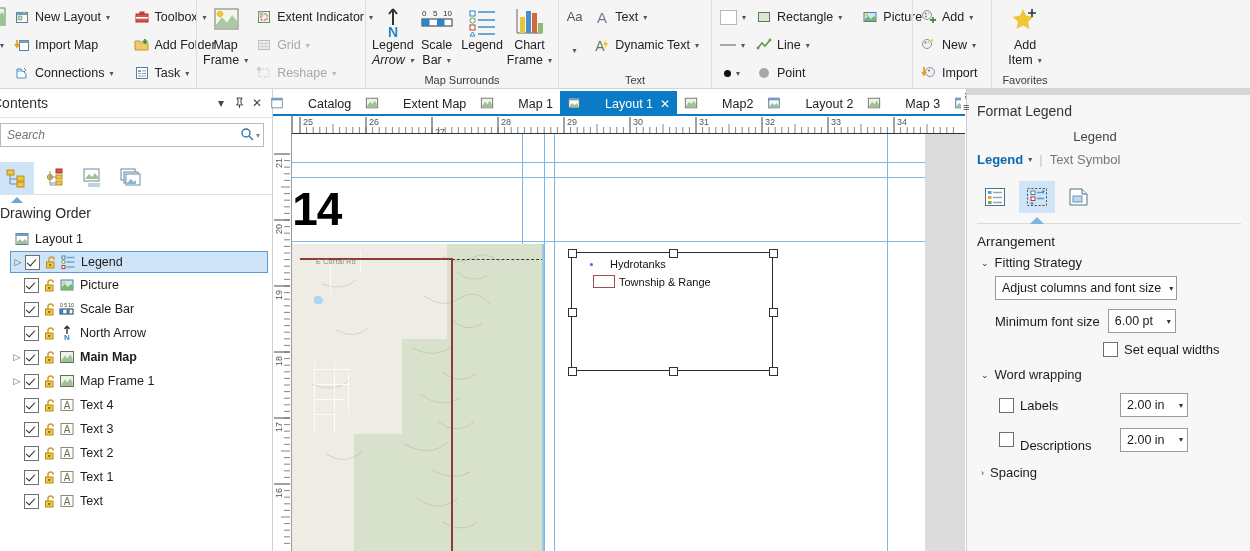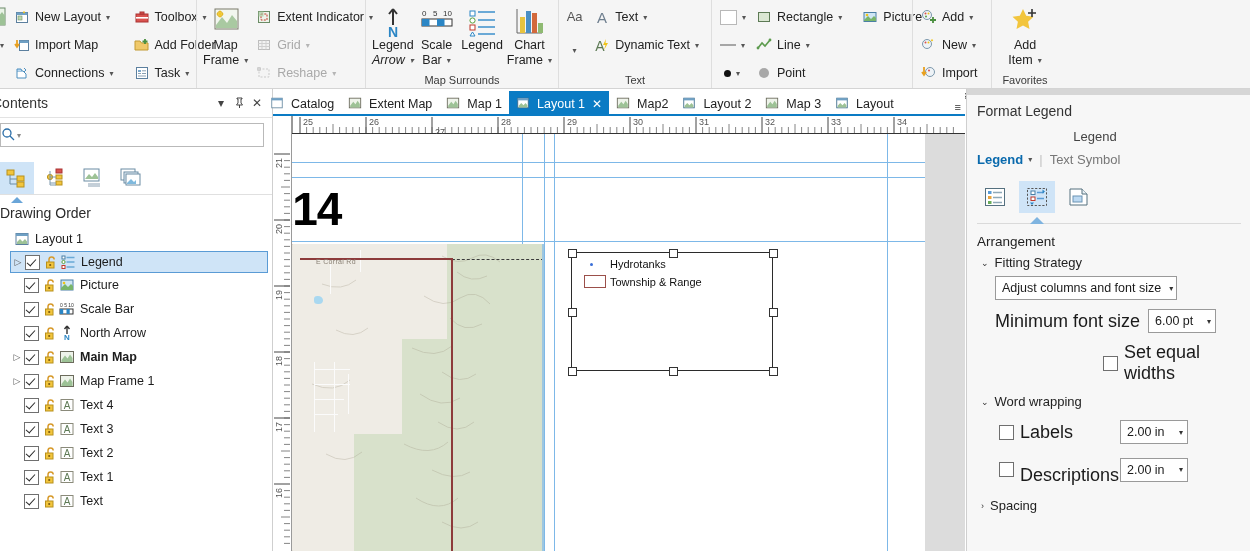--- a/index.html
+++ b/index.html
@@ -71,21 +71,21 @@
   .toc-lbl{margin-left:5px;color:#1c1c1c;}
   .toc-lbl.bold{font-weight:bold;}
 
   
   .layoutview{position:absolute;left:273px;top:89px;width:692px;height:462px;background:#fff;}
   .vtabs{height:27px;display:flex;align-items:flex-end;background:#fff;position:relative;}
   .vtabs:after{content:"";position:absolute;left:0;right:0;bottom:0;height:2px;background:#0a7bc4;}
   .vtab{height:25px;display:flex;align-items:center;padding:0 7px;font-size:12.5px;color:#222;
         white-space:nowrap;cursor:pointer;position:relative;z-index:2;}
   .vtab.active{background:#0a7bc4;color:#fff;}
-  .vtab .tlbl{margin-left:5px;}
+  .vtab .tlbl{margin-left:22px;}
   .vtab .tclose{margin-left:7px;font-size:12px;color:#fff;}
   .vtabs-overflow{margin-left:auto;padding:0 4px 3px 2px;font-size:11px;color:#333;z-index:2;}
 
   .hruler{position:absolute;left:0;top:27px;width:692px;height:18px;background:#fff;
           border-bottom:1px solid #9a9a9a;overflow:hidden;}
   .vruler{position:absolute;left:0;top:45px;width:18px;height:417px;background:#fff;
           border-right:1px solid #9a9a9a;overflow:hidden;}
   .tickn{position:absolute;font-size:9px;color:#555;}
 
   .canvas{position:absolute;left:19px;top:45px;width:673px;height:417px;background:#fff;overflow:hidden;}
@@ -141,21 +141,21 @@
   .fmt-hr{height:1px;background:#dadada;margin:10px 10px 0 10px;}
 
   .sec-title{font-size:13.5px;color:#222;padding:10px 0 2px 10px;}
   .collapser{display:flex;align-items:center;font-size:13px;color:#222;padding:4px 0 2px 14px;cursor:pointer;}
   .collapser .arr{font-size:9px;margin-right:6px;color:#333;}
   .row-ind{padding-left:28px;display:flex;align-items:center;margin-top:4px;}
   .combo{height:22px;border:1px solid #9a9a9a;background:#fff;display:flex;align-items:center;
          padding:0 4px 0 6px;font-size:12.5px;color:#1a1a1a;cursor:pointer;}
   .combo .cv{flex:1;white-space:nowrap;}
   .combo .cd{margin-left:8px;font-size:8px;color:#333;}
-  .lbl-sm{font-size:18px;color:#1a1a1a;}
+  .lbl-sm{font-size:13px;color:#1a1a1a;}
   .cbx{width:13px;height:13px;border:1px solid #6f6f6f;background:#fff;margin-right:6px;flex:0 0 13px;cursor:pointer;}
   .fmt-row{display:flex;align-items:center;margin-top:9px;}
 </style>
 </head>
 <body>
 
 <div class="app">
 
   <div class="ribbon">
     <div class="ribbon-groups">
@@ -530,20 +530,21 @@
         <svg width="11" height="12" viewBox="0 0 11 12">
             <path d="M3 1h5v1H7v4l1.5 2H2.5L4 6V2H3z" fill="none" stroke="#444"></path>
             <path d="M5.5 8v3" stroke="#444"></path>
           </svg>
       </div>
       <div class="pane-btn">✕</div>
     </div>
 
     <div class="search-row">
       <div class="search-box">
+        <input type="text" placeholder="Search" style="">
         <div class="search-icons">
           <span>
             <svg width="14" height="14" viewBox="0 0 14 14">
                 <circle cx="6" cy="6" r="4" fill="none" stroke="#2b6ea8" stroke-width="1.3"></circle>
                 <path d="M9 9l4 4" stroke="#2b6ea8" stroke-width="1.3"></path>
               </svg>
           </span>
           <span style="font-size:8px;color:#888;">▾</span>
         </div>
       </div>
@@ -1161,21 +1162,21 @@
 
         <div class="bigtext" style="left:-32px;top:48px;font-size:46px;">R14</div>
 
         <div class="legendel" style="left:279px;top:118px;width:200px;height:117px;">
           <div class="leg-row" style="left:12px;top:5px;">
             <span class="leg-swatch-pt">
                 <span class="leg-dot"></span>
               </span>
             <span style="margin-left:12px;">Hydrotanks</span>
           </div>
-          <div class="leg-row" style="left:12px;top:22px;">
+          <div class="leg-row" style="left:21px;top:22px;">
             <span class="leg-swatch-poly"></span>
             <span style="margin-left:4px;">Township &amp; Range</span>
           </div>
           <div class="handle" style="left:-4px;top:-4px;"></div>
           <div class="handle" style="left:96.5px;top:-4px;"></div>
           <div class="handle" style="left:197px;top:-4px;"></div>
           <div class="handle" style="left:-4px;top:55px;"></div>
           <div class="handle" style="left:197px;top:55px;"></div>
           <div class="handle" style="left:-4px;top:114px;"></div>
           <div class="handle" style="left:96.5px;top:114px;"></div>

